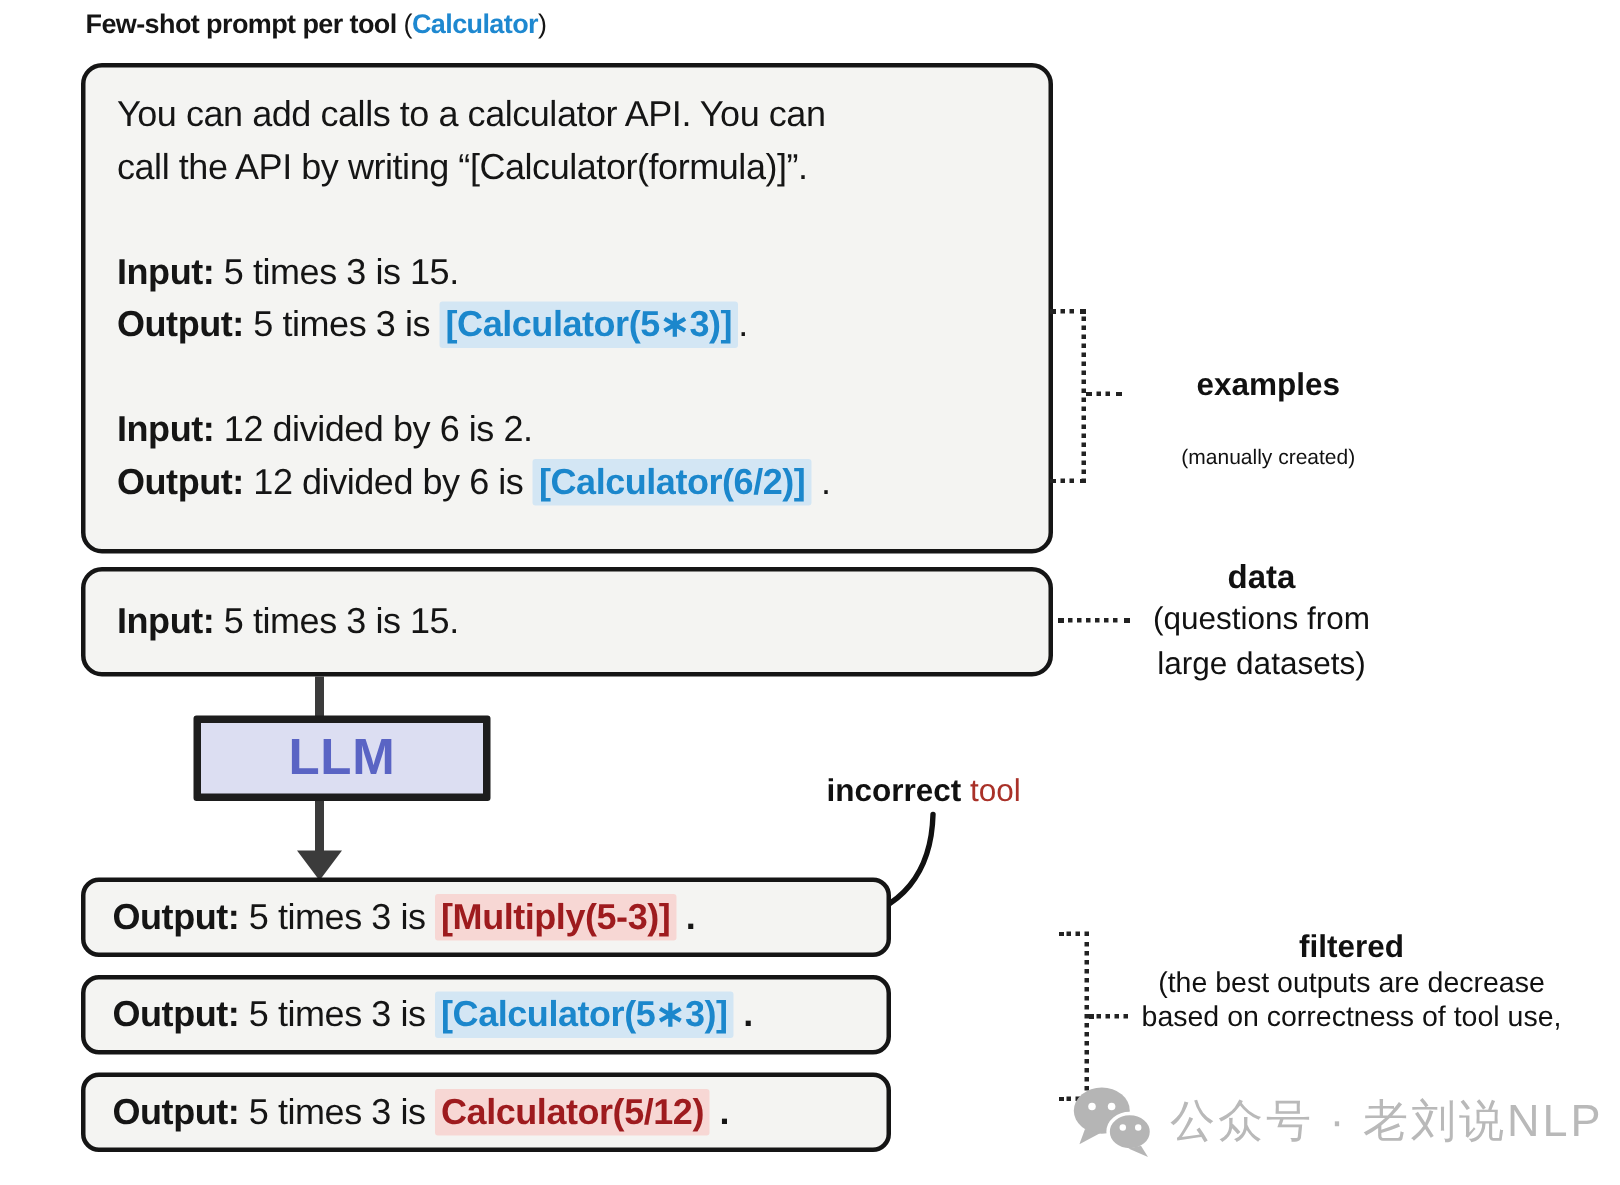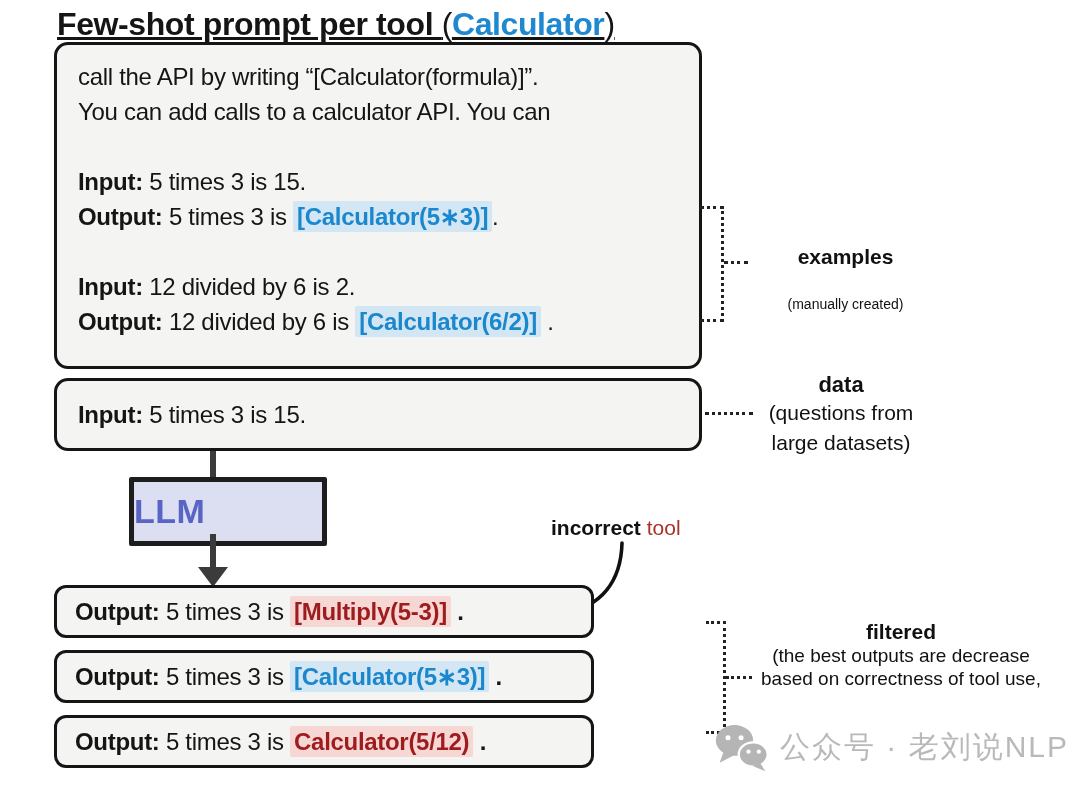--- a/index.html
+++ b/index.html
@@ -1,21 +1,21 @@
 <!DOCTYPE html>
 <html style="--title-blue: #1e88d0; --tool-blue: #1b87cc; --tool-blue-bg: #d3e6f4; --tool-red: #9e1b1e; --tool-red-bg: #f7d7d4; --incorrect-red: #a93128; --llm-text: #5a64c4; --llm-bg: #dcdef2;"><head>
 <meta charset="utf-8">
 <style>
   html,body{margin:0;padding:0;background:#ffffff;}
   .canvas{
     position:relative;width:1080px;height:790px;background:#ffffff;overflow:hidden;
     font-family:"Liberation Sans",sans-serif;color:#151515;
   }
   
-  .title{position:absolute;left:57px;top:6px;font-size:32px;letter-spacing:-0.4px;text-decoration:underline;}
+  .title{position:absolute;left:57px;top:6px;font-size:18px;letter-spacing:-0.4px;}
   .t-main{font-weight:700;}
   .t-paren{font-weight:400;color:#151515;}
   .t-tool{font-weight:700;color:var(--title-blue);}
   
   .box{position:absolute;box-sizing:border-box;background:#f4f4f2;border:3px solid #151515;border-radius:14px;}
   .prompt-box{left:54px;top:42px;width:648px;height:327px;padding:14px 0 0 21px;font-size:24px;letter-spacing:-0.3px;}
   .pline{line-height:35px;white-space:nowrap;}
   .sp36{height:35px;}
   .sp34{height:35px;}
   .data-box{left:54px;top:378px;width:648px;height:73px;display:flex;align-items:center;padding-left:21px;font-size:24px;letter-spacing:-0.3px;}
@@ -38,40 +38,40 @@
   .ann-data .ann-sub{font-size:21px;line-height:30px;}
   .ann-filtered{left:745px;top:620px;width:312px;}
   .ann-filtered .ann-sub{font-size:19px;line-height:23px;}
   .incorrect-label{position:absolute;left:551px;top:516px;font-size:21px;white-space:nowrap;}
   .incorrect-label .inc-b{font-weight:700;color:#111;}
   .incorrect-label .inc-r{color:var(--incorrect-red);margin-top:16px;}
   
   .flow-line{position:absolute;background:#3b3b3b;}
   .llm-line-top{left:210px;top:451px;width:6px;height:27px;}
   .llm-line-bot{left:210px;top:534px;width:6px;height:34px;}
-  .llm-box{position:absolute;left:129px;top:477px;width:198px;height:69px;box-sizing:border-box;border:5px solid #1d1d1d;border-radius:2px;background:var(--llm-bg);display:flex;align-items:center;justify-content:flex-start;}
+  .llm-box{position:absolute;left:129px;top:477px;width:198px;height:57px;box-sizing:border-box;border:5px solid #1d1d1d;border-radius:2px;background:var(--llm-bg);display:flex;align-items:center;justify-content:center;}
   .llm-box span{font-size:34px;font-weight:600;color:var(--llm-text);letter-spacing:0.5px;}
   .arrow-head{position:absolute;left:198px;top:567px;width:0;height:0;border-left:15px solid transparent;border-right:15px solid transparent;border-top:20px solid #3b3b3b;}
   .curve-svg{position:absolute;left:540px;top:533px;}
   
   .watermark{position:absolute;left:714px;top:722px;display:flex;align-items:center;gap:10px;}
   .watermark .wm-text{font-size:30px;color:#b9b9b9;letter-spacing:2px;white-space:nowrap;}
 </style>
 </head>
 <body>
 
 <div class="canvas">
 
   <div class="title">
     <span class="t-main">Few-shot prompt per tool </span><span class="t-paren">(</span><span class="t-tool">Calculator</span><span class="t-paren">)</span>
   </div>
 
   <div class="box prompt-box">
+    <div class="pline"><span>You can add calls to a calculator API. You can</span></div>
     <div class="pline"><span>call the API by writing “[Calculator(formula)]”.</span></div>
-    <div class="pline"><span>You can add calls to a calculator API. You can</span></div>
     <div class="sp36"></div>
     <div class="pline"><b>Input:</b><span> 5 times 3 is 15.</span></div>
     <div class="pline"><b>Output:</b><span> 5 times 3 is </span><span class="hl-blue">[Calculator(5∗3)]</span><span>.</span></div>
     <div class="sp34"></div>
     <div class="pline"><b>Input:</b><span> 12 divided by 6 is 2.</span></div>
     <div class="pline"><b>Output:</b><span> 12 divided by 6 is </span><span class="hl-blue">[Calculator(6/2)]</span><span> .</span></div>
   </div>
 
   <div class="dot-h" style="left:700px;top:206px;width:24px;"></div>
   <div class="dot-v" style="left:721px;top:206px;height:116px;"></div>

